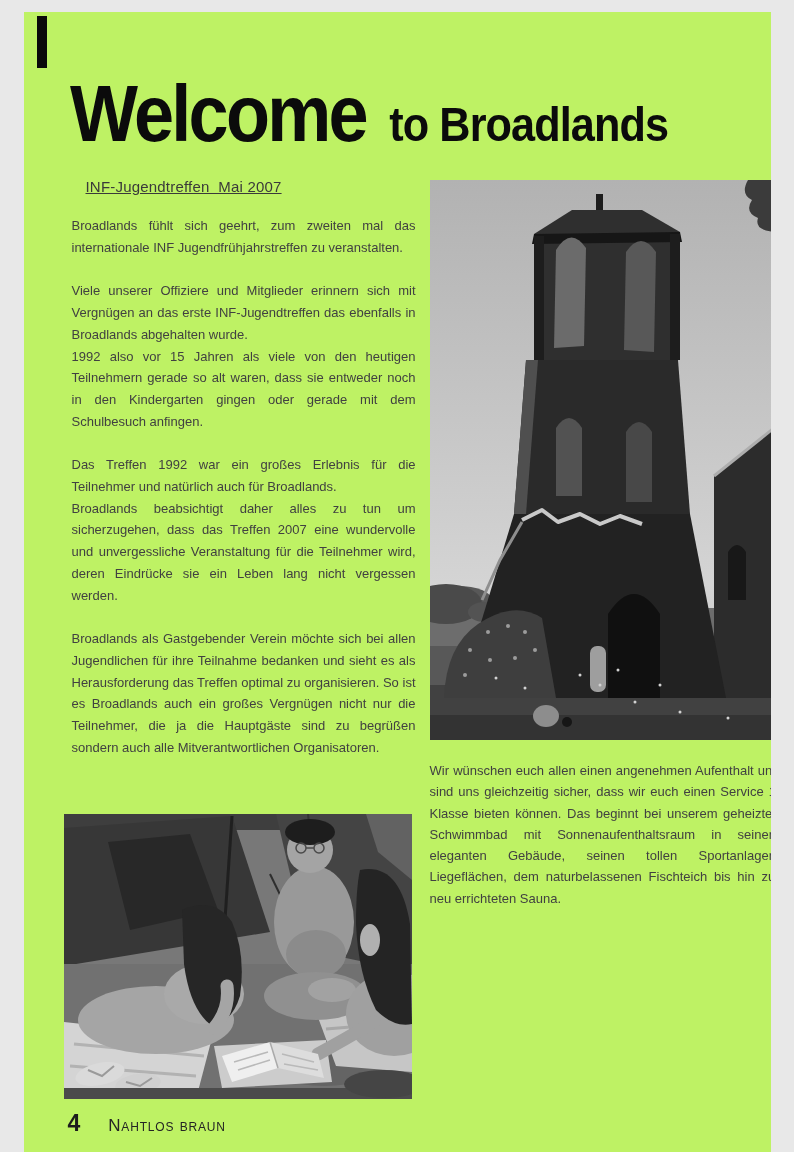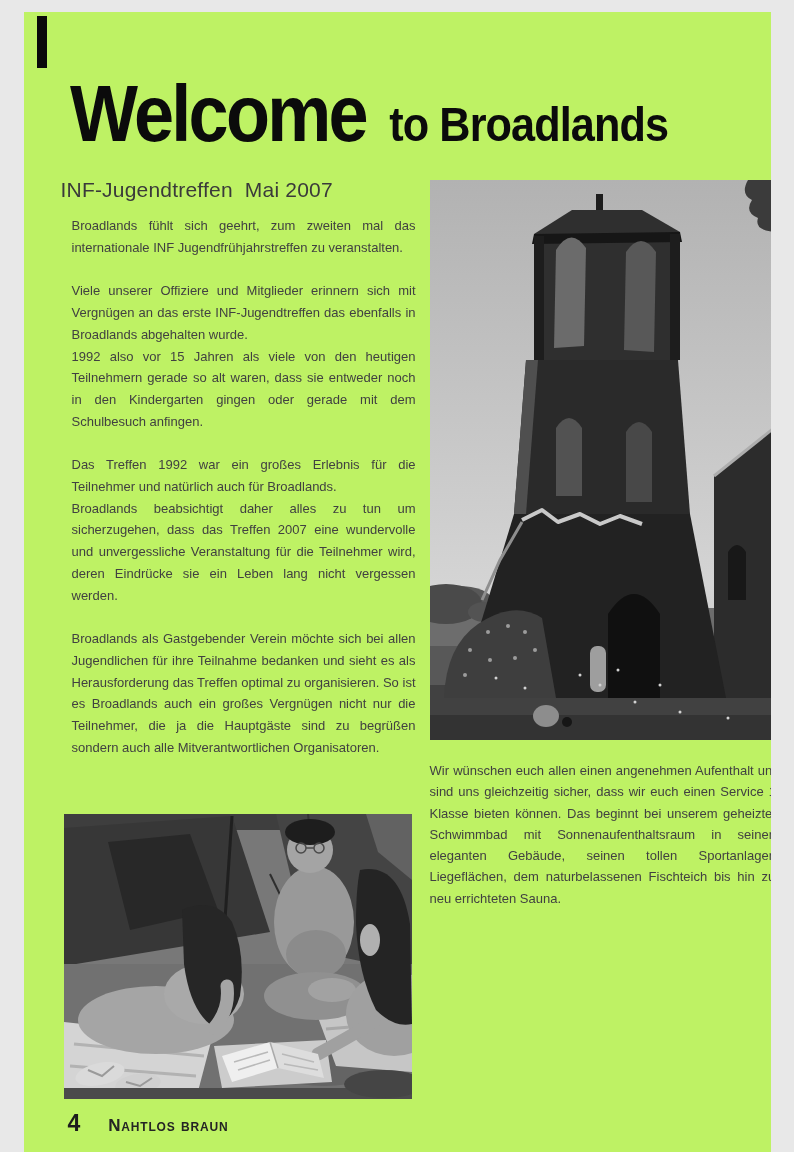--- a/index.html
+++ b/index.html
@@ -8,37 +8,37 @@
     font-family:"Liberation Sans",sans-serif;color:#3e3e3e;overflow:hidden;
     margin:12px auto;
   }
   .print-mark{position:absolute;left:13px;top:4px;width:10px;height:52px;background:#0a0a0a;}
   .title{
     position:absolute;left:46px;top:62px;display:flex;align-items:baseline;
     transform:scaleX(0.9);transform-origin:0 100%;white-space:nowrap;color:#0b0b0b;
   }
   .title-welcome{font-size:80px;font-weight:bold;letter-spacing:-3px;line-height:1;}
   .title-rest{font-size:48px;font-weight:bold;letter-spacing:-1px;margin-left:26px;line-height:1;}
-  .subtitle{position:absolute;left:37px;top:166px;font-size:21px;color:#3a3a3a;letter-spacing:0.2px;}
+  .subtitle{position:absolute;left:62px;top:166px;font-size:15px;color:#3a3a3a;letter-spacing:0.2px;text-decoration:underline;}
   .col-left{position:absolute;left:48px;top:203px;width:344px;}
   .col-right{position:absolute;left:406px;top:748px;width:350px;}
   .body-p{
     margin:0 0 22px 0;font-size:13px;line-height:21.7px;text-align:justify;
     white-space:pre-line;color:#414141;
   }
   .col-right .body-p{margin:0;line-height:21.3px;}
   .photo{position:absolute;overflow:hidden;background:#bbb;}
   .photo-church{left:406px;top:168px;width:344px;height:560px;}
   .photo-camp{left:40px;top:802px;width:348px;height:285px;}
   .photo svg{display:block;width:100%;height:100%;}
   .artifact{position:absolute;left:771px;top:770px;font-size:14px;color:#6a6a6a;}
   .footer{position:absolute;left:44px;top:1098px;display:flex;align-items:baseline;color:#1c1c1c;}
   .page-num{font-size:23px;font-weight:bold;letter-spacing:0;}
   .mag-name{
-    font-size:17px;font-weight:bold;font-variant:small-caps;
+    font-size:17px;font-weight:normal;font-variant:small-caps;
     letter-spacing:0.8px;margin-left:28px;color:#242424;
   }
 </style>
 </head>
 <body>
 
 <div class="page">
 
   <div class="print-mark"></div>
 

